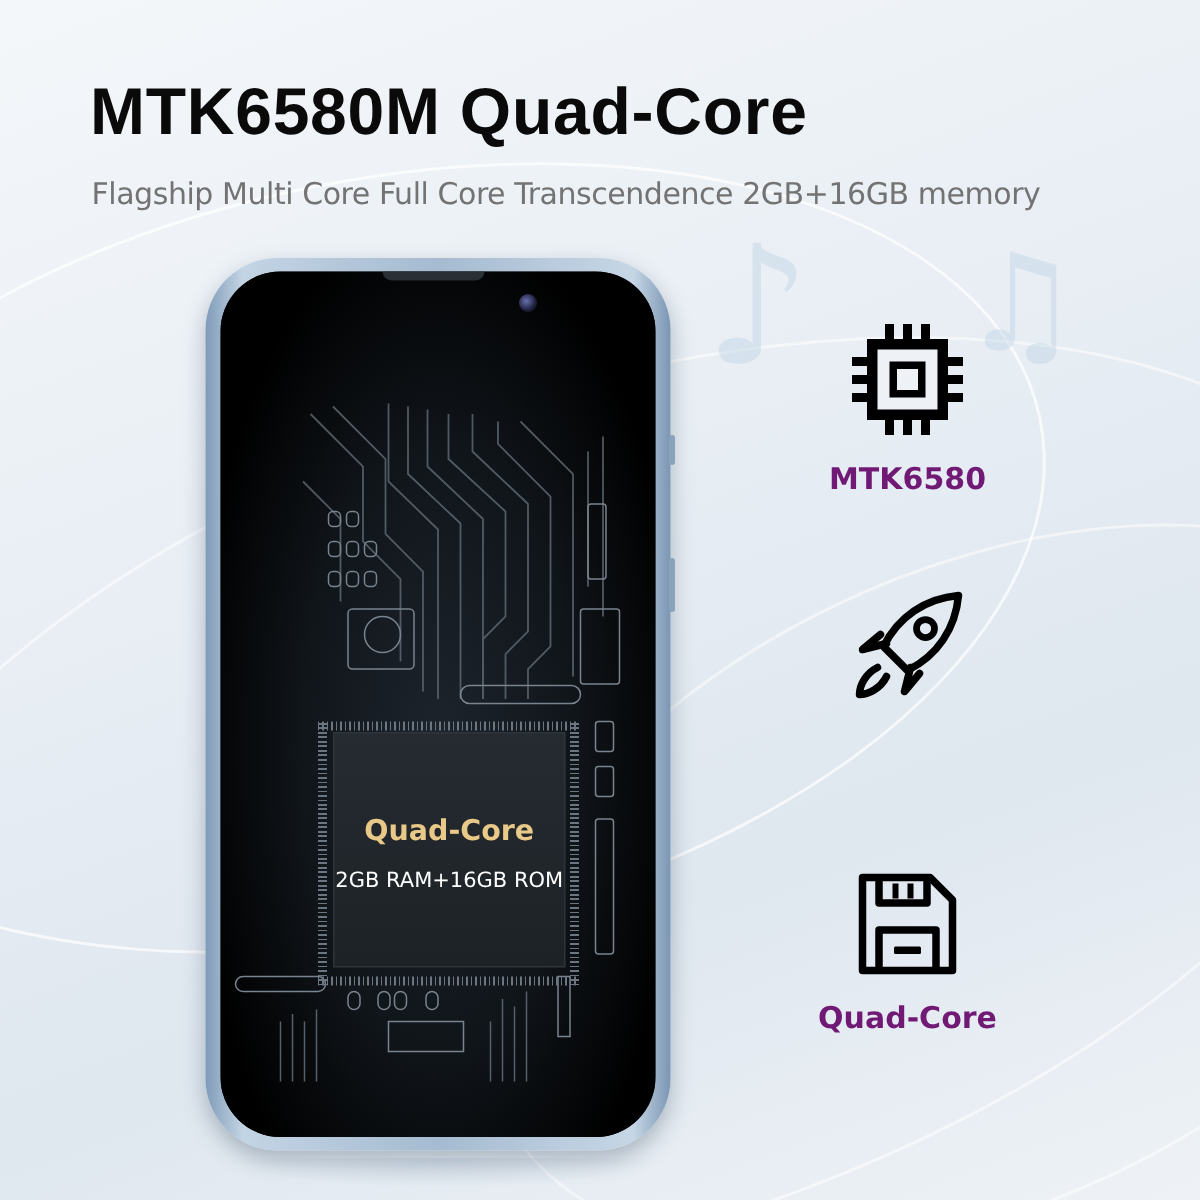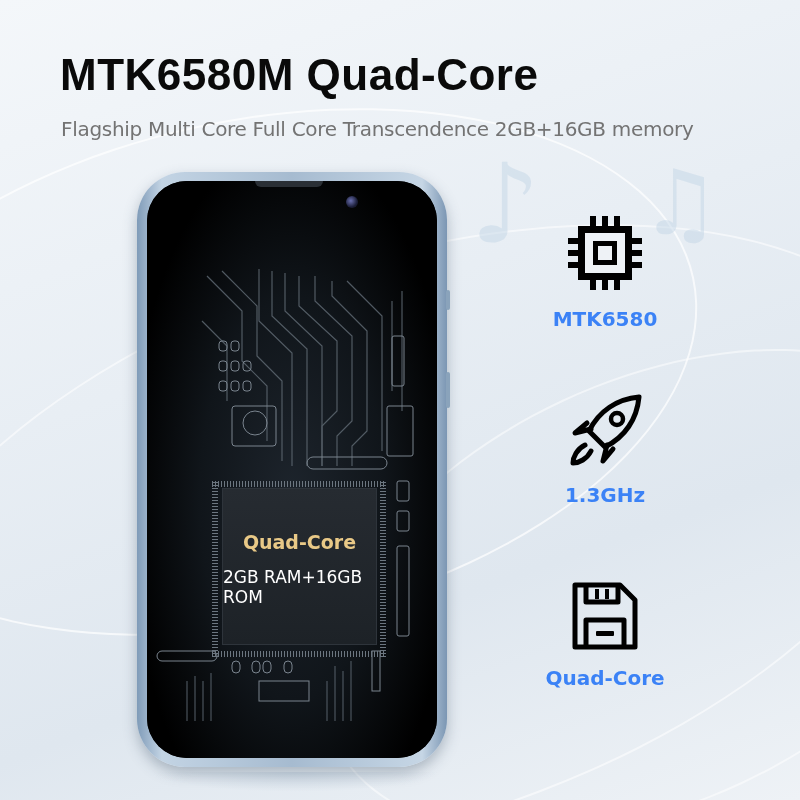--- a/index.html
+++ b/index.html
@@ -64,28 +64,28 @@
     position: absolute; left: 76px; top: 308px; width: 153px; height: 155px;
     background: linear-gradient(180deg, #262b31 0%, #1d2227 100%);
     box-shadow: 0 0 0 1px #2e343b;
     display: flex; flex-direction: column; align-items: center; justify-content: center;
   }
   .chip-title {
     color: #e9c987; font-size: 19px; font-weight: bold;
     font-family: "DejaVu Sans", sans-serif; margin-bottom: 14px; margin-top: 4px;
   }
   .chip-sub {
-    color: #ffffff; font-size: 17px; font-family: "DejaVu Sans", sans-serif;
+    color: #ffffff; font-size: 14px; font-family: "DejaVu Sans", sans-serif;
   }
   .feature {
     position: absolute; width: 180px; text-align: center;
   }
   .feature svg { display: block; margin: 0 auto; }
   .feature-label {
-    margin-top: 14px; font-size: 20px; font-weight: bold; color: #3b82f6;
+    margin-top: 14px; font-size: 20px; font-weight: bold; color: #701a75;
     font-family: "DejaVu Sans", sans-serif;
   }
   .reflect {
     position: absolute; left: 150px; top: 772px; width: 290px; height: 20px;
     background: radial-gradient(ellipse at 50% 0%, rgba(150,170,190,0.35) 0%, rgba(255,255,255,0) 70%);
   }
 </style>
 </head>
 <body>
 
@@ -192,21 +192,20 @@
 <div class="feature" style="left:515px; top:393px;">
   <svg width="80" height="76" viewBox="0 0 80 76">
     <g fill="none" stroke="#000" stroke-width="5" stroke-linejoin="round" stroke-linecap="round">
       <path d="M74 4 C52 6 34 18 24 38 L40 54 C60 44 72 26 74 4 Z"></path>
       <path d="M26 36 L10 40 L22 30"></path>
       <path d="M42 52 L38 68 L48 56"></path>
       <path d="M20 52 C12 56 8 64 8 70 C14 70 22 66 26 58"></path>
     </g>
     <circle cx="52" cy="26" r="6" fill="none" stroke="#000" stroke-width="4.5"></circle>
   </svg>
-  <div class="feature-label">1.3GHz</div>
 </div>
 
 <div class="feature" style="left:515px; top:580px;">
   <svg width="70" height="72" viewBox="0 0 70 72">
     <g fill="none" stroke="#000" stroke-width="5" stroke-linejoin="round">
       <path d="M5 5 L50 5 L65 20 L65 67 L5 67 Z"></path>
       <path d="M16 5 L16 22 L48 22 L48 5"></path>
       <path d="M16 67 L16 40 L54 40 L54 67"></path>
     </g>
     <g fill="#000">

